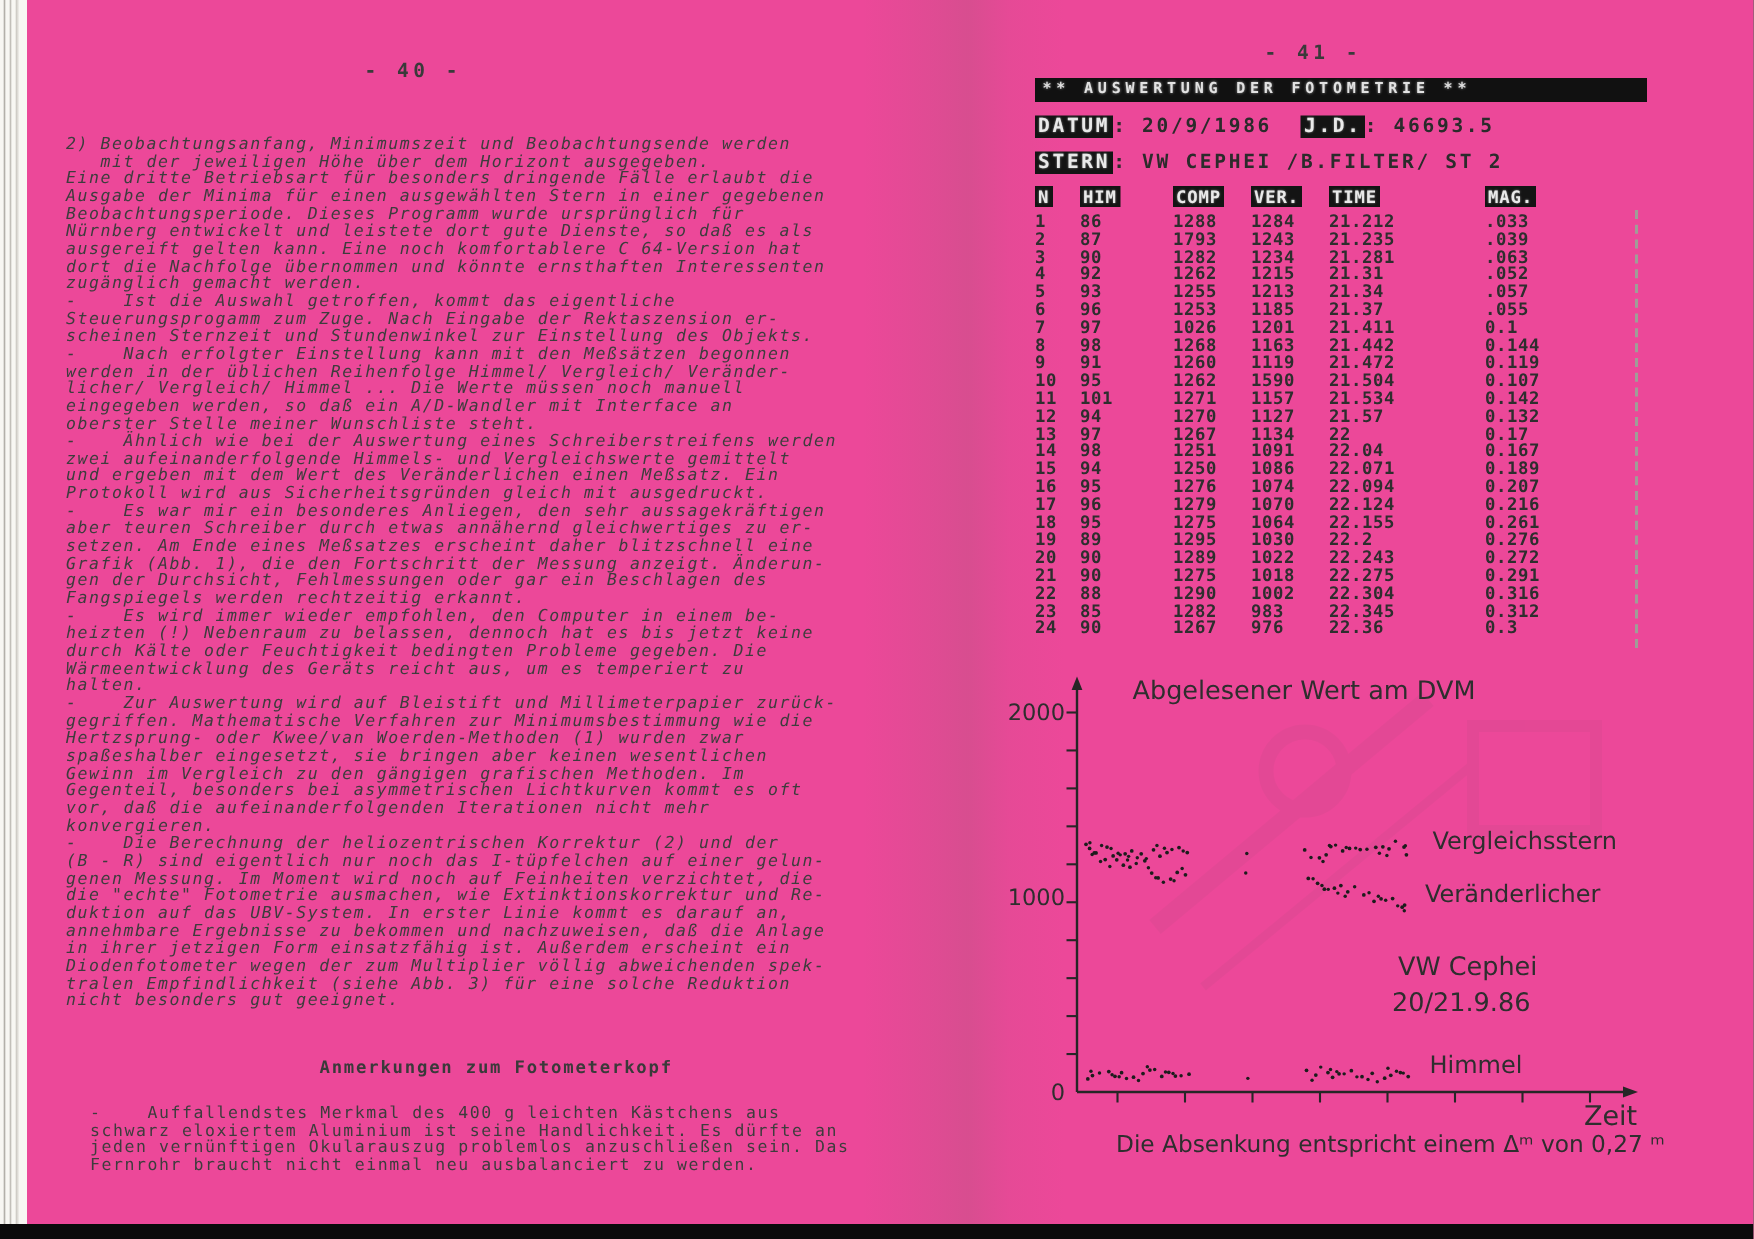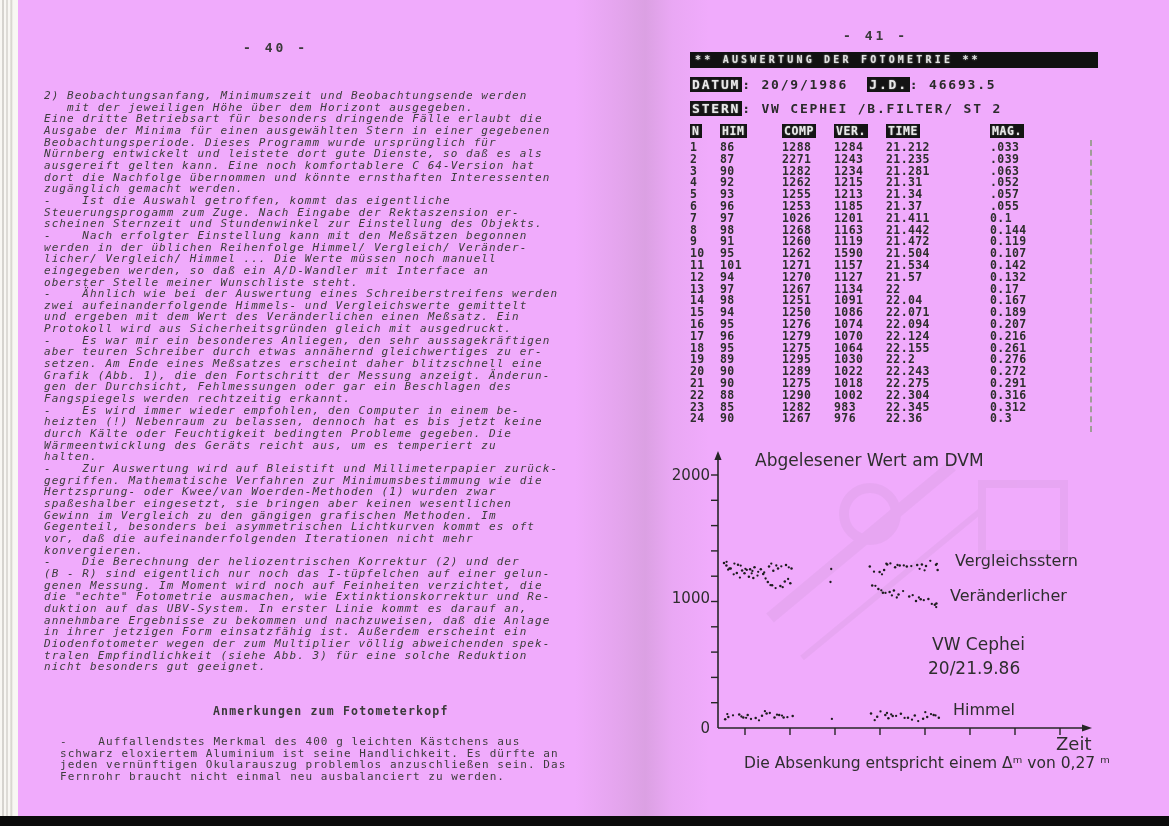--- a/index.html
+++ b/index.html
@@ -1,16 +1,16 @@
 <!DOCTYPE html>
 <html><head>
 <meta charset="utf-8">
 <style>
   html,body{margin:0;padding:0;background:#6e6b66;}
-  .sheet{position:relative;width:1169px;height:826px;margin:0 auto;background:#f0abfc;overflow:hidden;
+  .sheet{position:relative;width:1169px;height:826px;margin:0 auto;background:#ec4899;overflow:hidden;
          font-family:"DejaVu Sans Mono", monospace;}
   
   .edge-stripes{position:absolute;left:0;top:0;width:18px;height:100%;
     background:repeating-linear-gradient(to right,
       #f8f7f3 0px,#f8f7f3 2px,#b3b0aa 3px,#f8f7f3 4px,
       #f8f7f3 6px,#c2bfb9 7px,#f8f7f3 8px,
       #f8f7f3 10px,#cfccc6 11px,#f8f7f3 13px,#f8f7f3 18px);}
   
   .gutter{position:absolute;left:575px;top:0;width:135px;height:100%;
     background:linear-gradient(to right,rgba(110,105,95,0) 0%,rgba(110,105,95,.10) 35%,
@@ -135,21 +135,21 @@
           <span>1</span>
           <span>86</span>
           <span>1288</span>
           <span>1284</span>
           <span>21.212</span>
           <span>.033</span>
         </div>
         <div class="po-row">
           <span>2</span>
           <span>87</span>
-          <span>2271</span>
+          <span>1793</span>
           <span>1243</span>
           <span>21.235</span>
           <span>.039</span>
         </div>
         <div class="po-row">
           <span>3</span>
           <span>90</span>
           <span>1282</span>
           <span>1234</span>
           <span>21.281</span>

